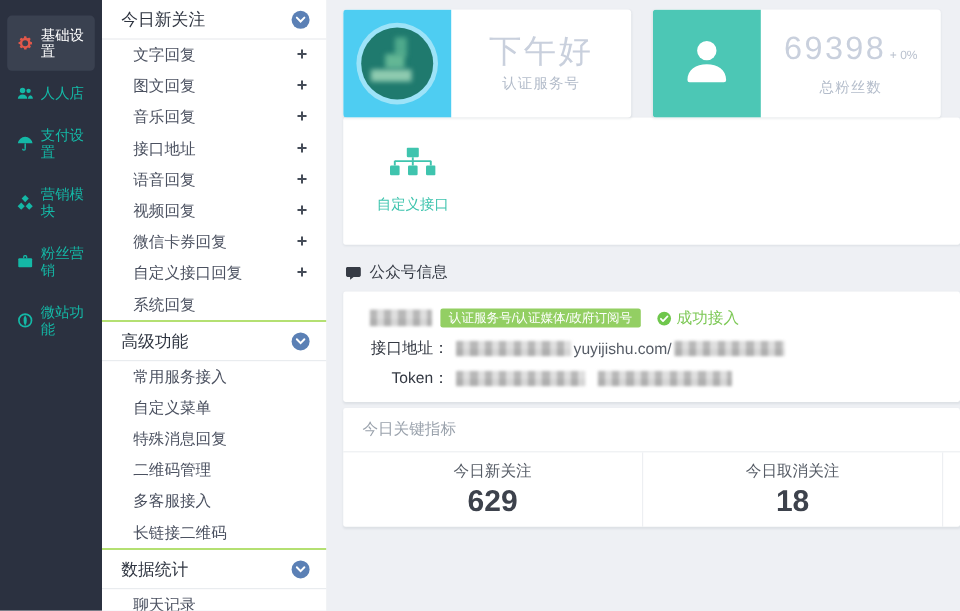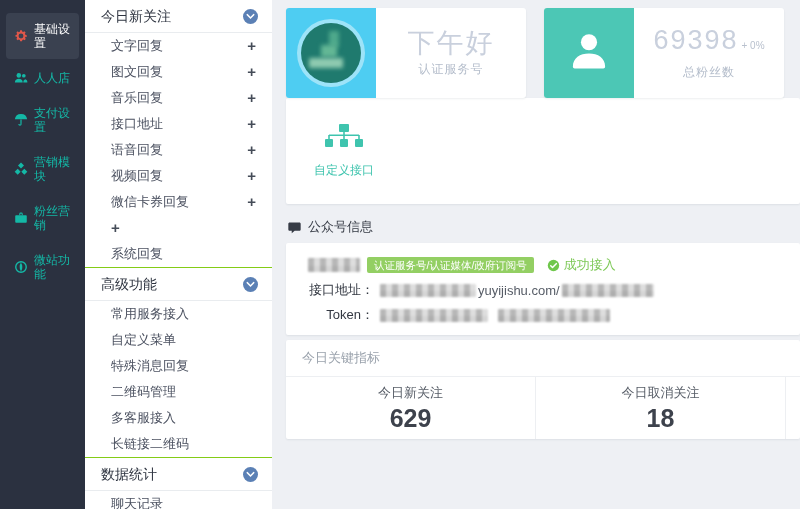--- a/index.html
+++ b/index.html
@@ -208,20 +208,21 @@
     </div>
     <div class="sm-item">
       <span>视频回复</span>
       <span class="plus">+</span>
     </div>
     <div class="sm-item">
       <span>微信卡券回复</span>
       <span class="plus">+</span>
     </div>
     <div class="sm-item">
+      <span>自定义接口回复</span>
       <span class="plus">+</span>
     </div>
     <div class="sm-item">
       <span>系统回复</span>
     </div>
 
     <div class="sm-head">
       <span>高级功能</span>
       <span class="chev">
         <svg viewBox="0 0 10 10">

